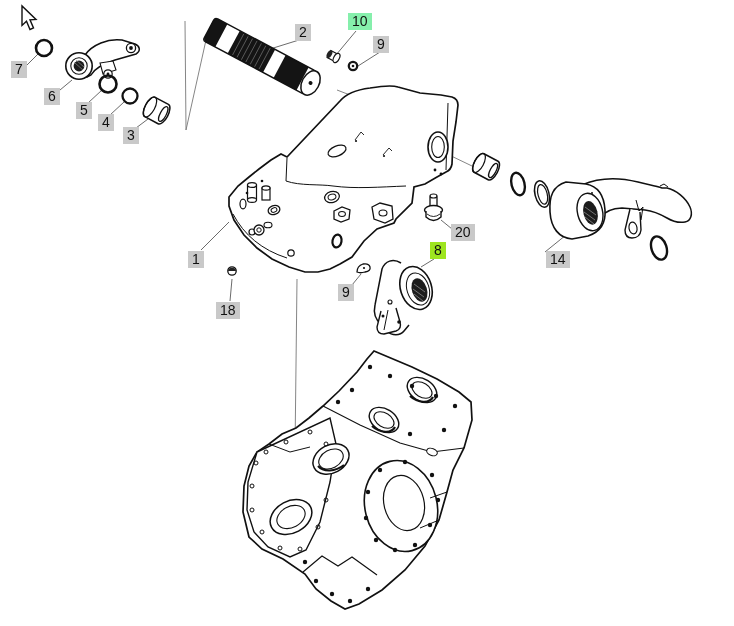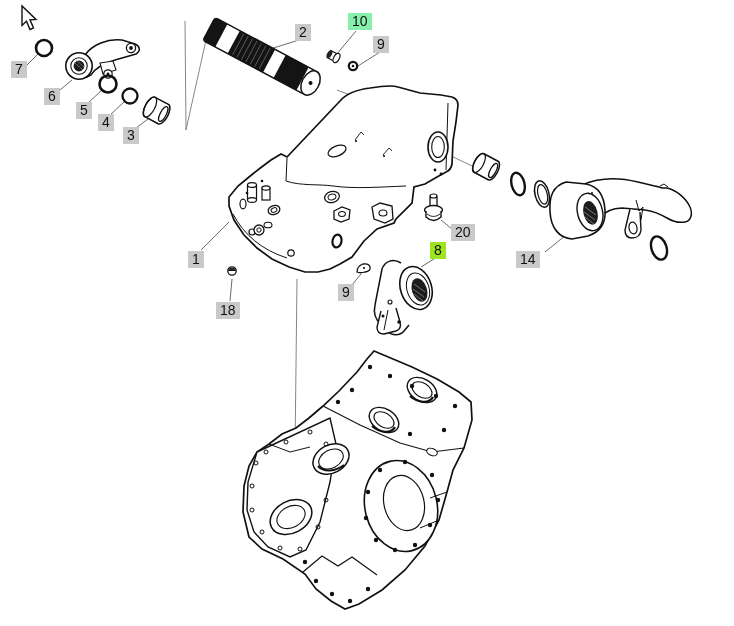--- a/index.html
+++ b/index.html
@@ -297,15 +297,15 @@
 <div class="plabel" style="left:98px;top:114px" data-state="default">4</div>
 <div class="plabel" style="left:76px;top:102px" data-state="default">5</div>
 <div class="plabel" style="left:44px;top:88px" data-state="default">6</div>
 <div class="plabel" style="left:11px;top:61px" data-state="default">7</div>
 <div class="plabel" style="left:430px;top:242px" data-state="highlighted">8</div>
 <div class="plabel" style="left:338px;top:284px" data-state="default">9</div>
 <div class="plabel" style="left:348px;top:13px" data-state="selected">10</div>
 <div class="plabel" style="left:373px;top:36px" data-state="default">9</div>
 <div class="plabel" style="left:451px;top:224px" data-state="default">20</div>
 <div class="plabel" style="left:216px;top:302px" data-state="default">18</div>
-<div class="plabel" style="left:516px;top:251px" data-state="default">14</div>
+<div class="plabel" style="left:546px;top:251px" data-state="default">14</div>
 
 </div>
 
 </body></html>

